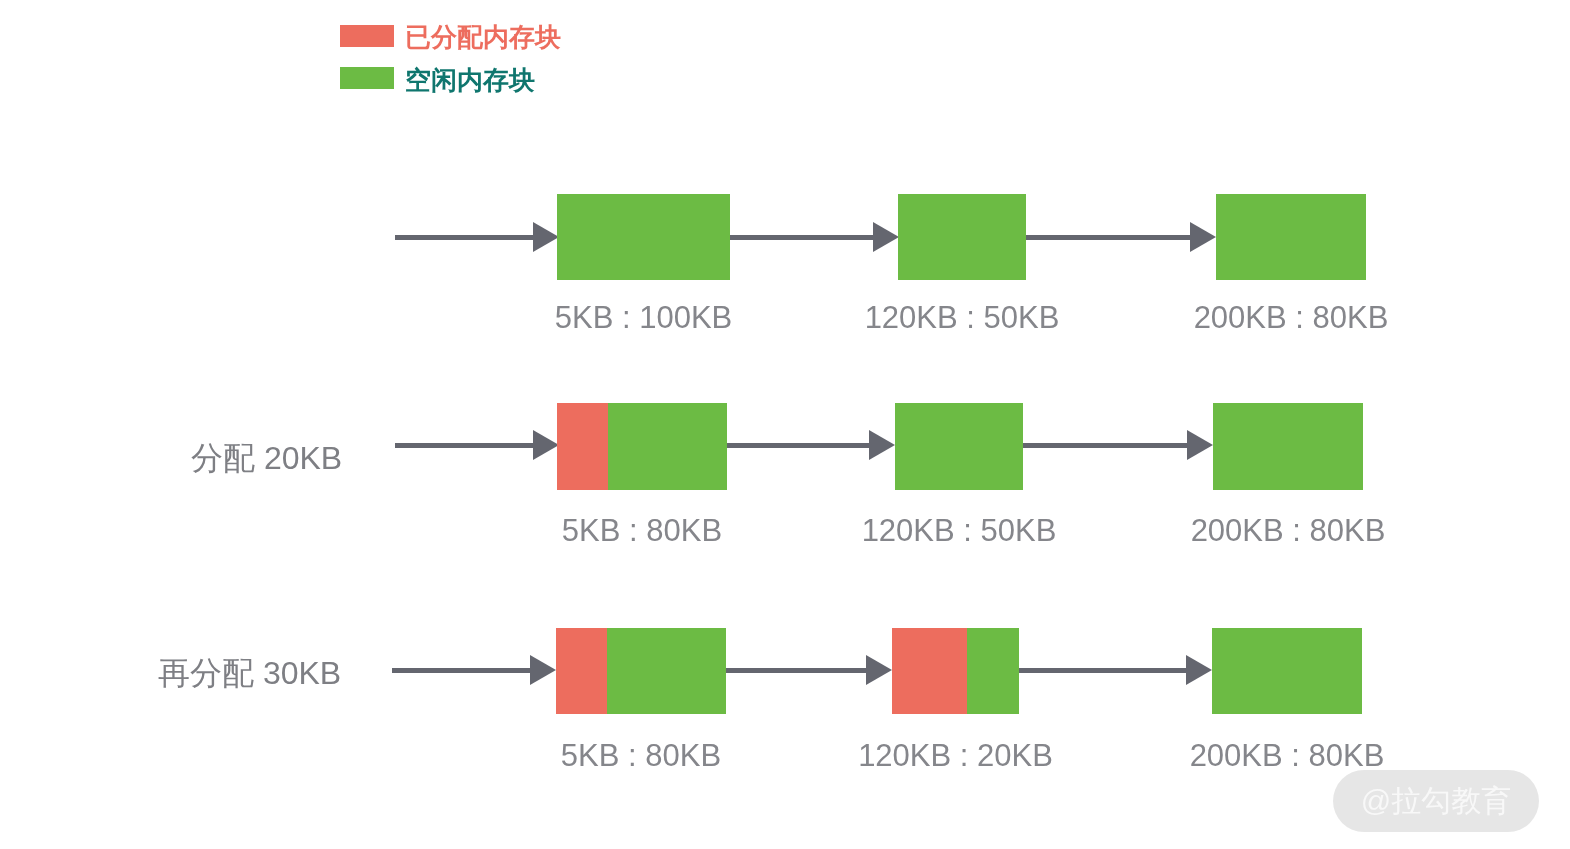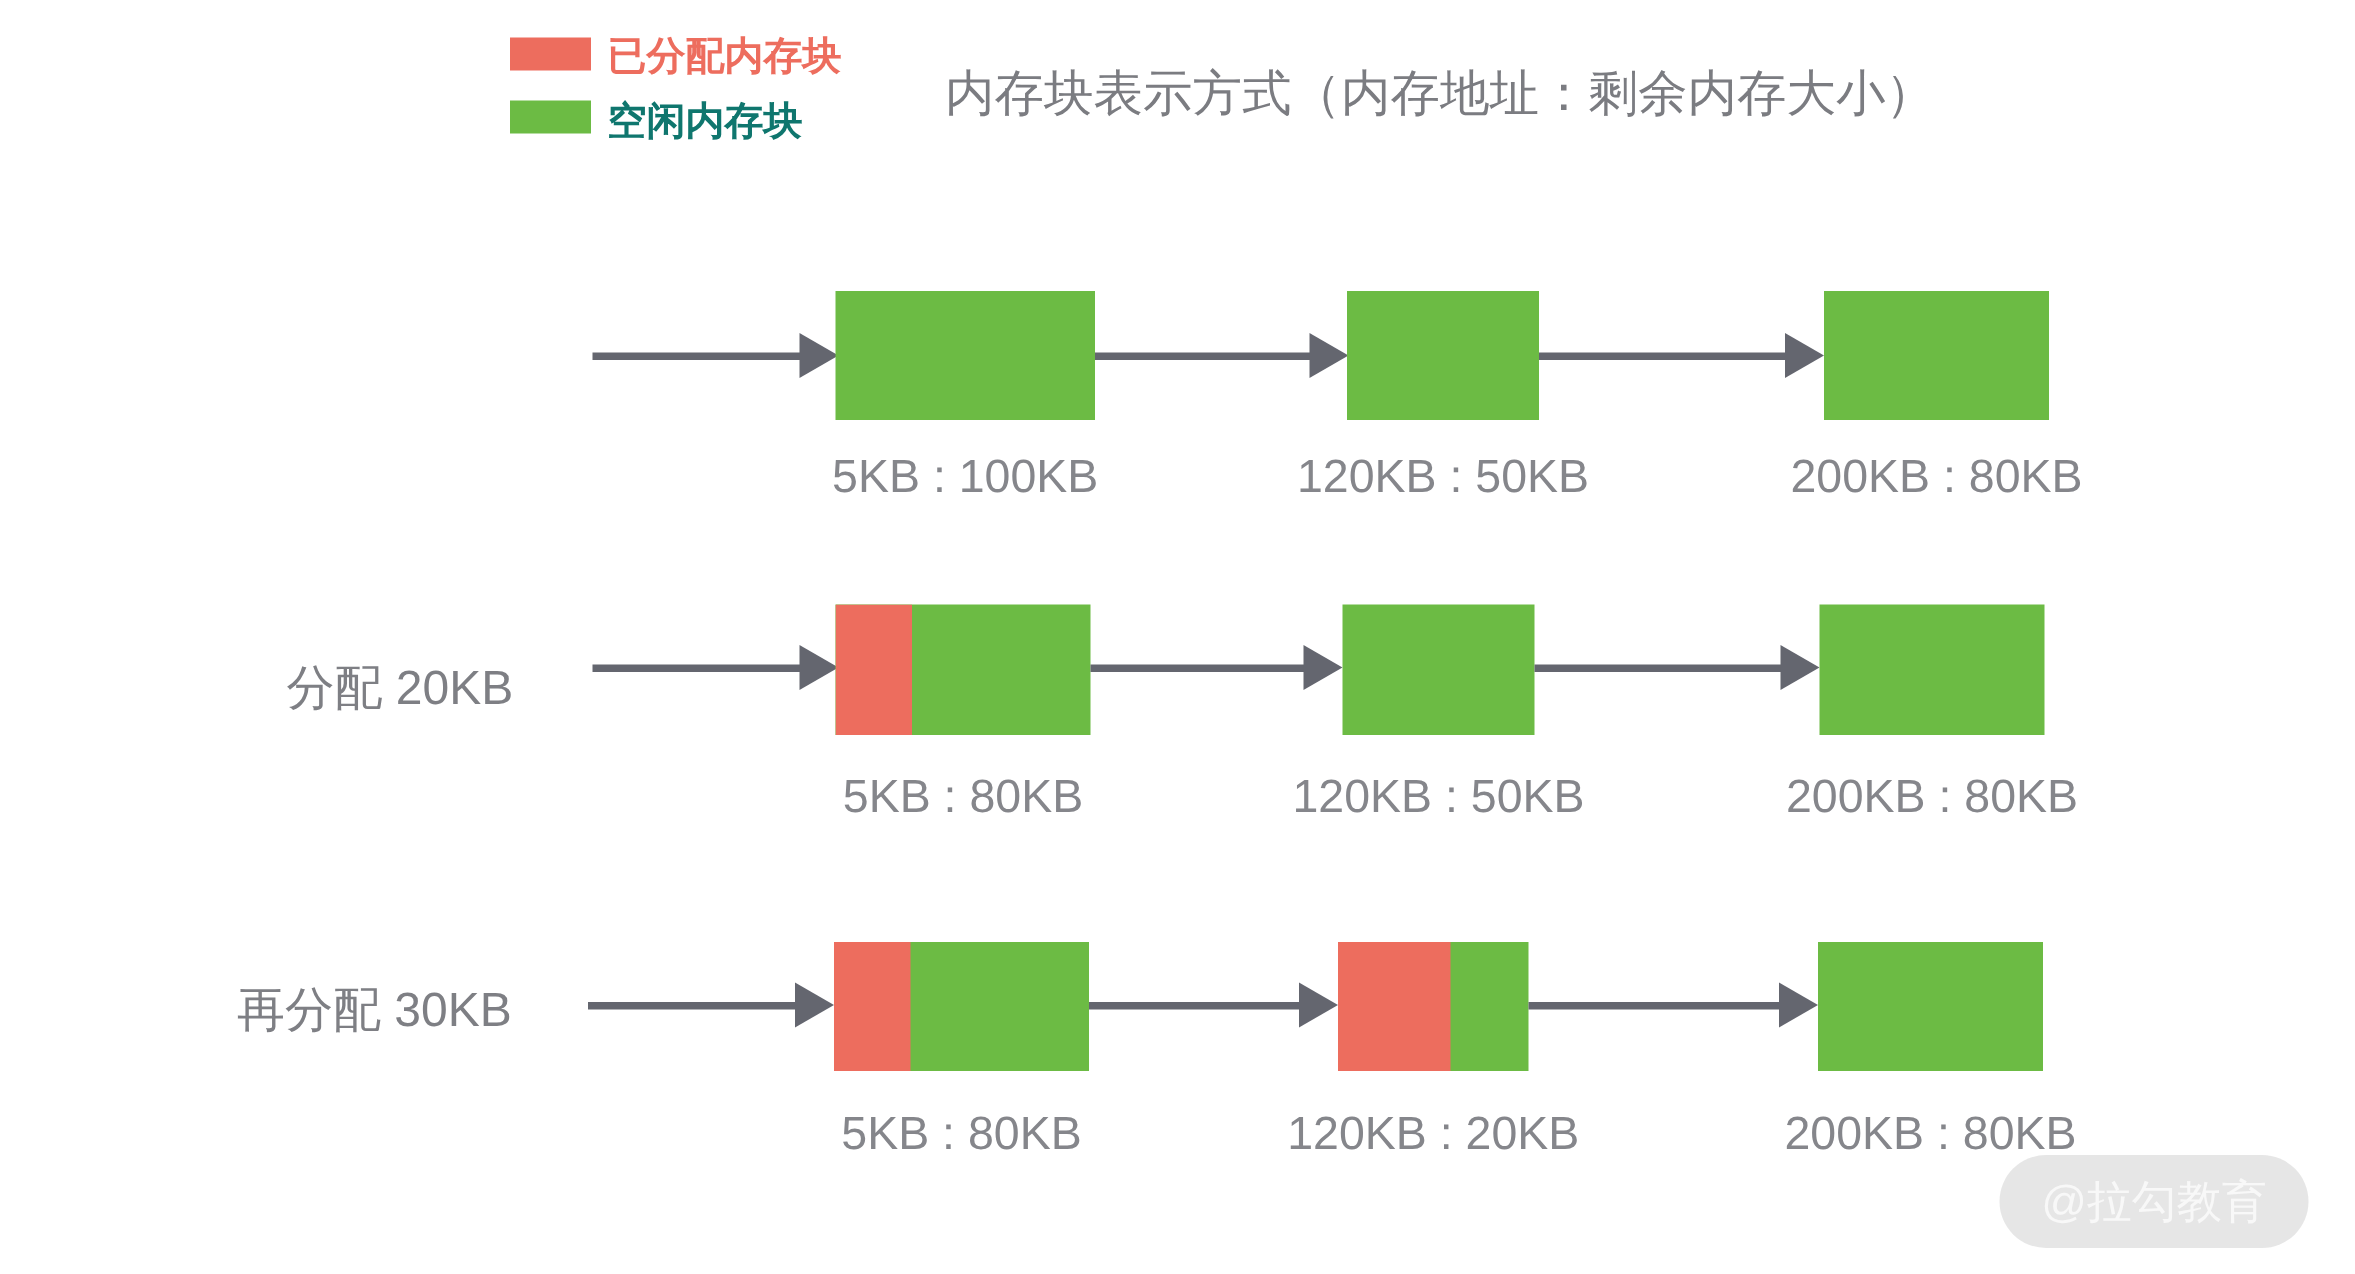--- a/index.html
+++ b/index.html
@@ -51,21 +51,20 @@
 </head>
 <body>
 
 <div id="canvas">
 
   <div class="swatch alloc" style="left:340px;top:25px;"></div>
   <div class="legend-label alloc" style="left:405px;top:20px;">已分配内存块</div>
   <div class="swatch free" style="left:340px;top:67px;"></div>
   <div class="legend-label free" style="left:405px;top:63px;">空闲内存块</div>
 
-  <div class="title">内存块表示方式（内存地址：剩余内存大小）</div>
 
   <div>
     <div class="aline" style="left:395px;top:235px;width:142px;"></div>
     <div class="ahead" style="left:533px;top:222px;"></div>
 
     <div class="block" style="left:557px;top:194px;width:173px;height:86px;">
       <div class="alloc-seg" style="width: 0%;"></div>
     </div>
     <div class="caption" style="left:497px;top:300px;width:293px;">5KB : 100KB</div>
 

